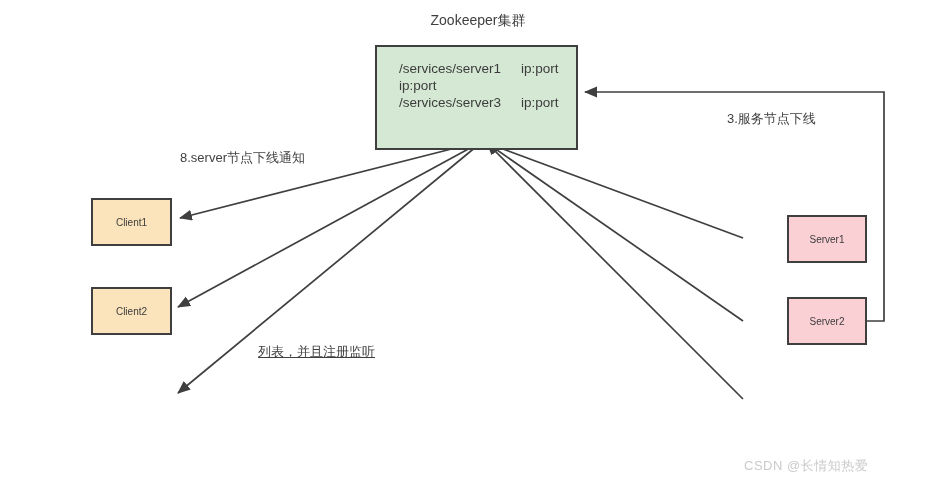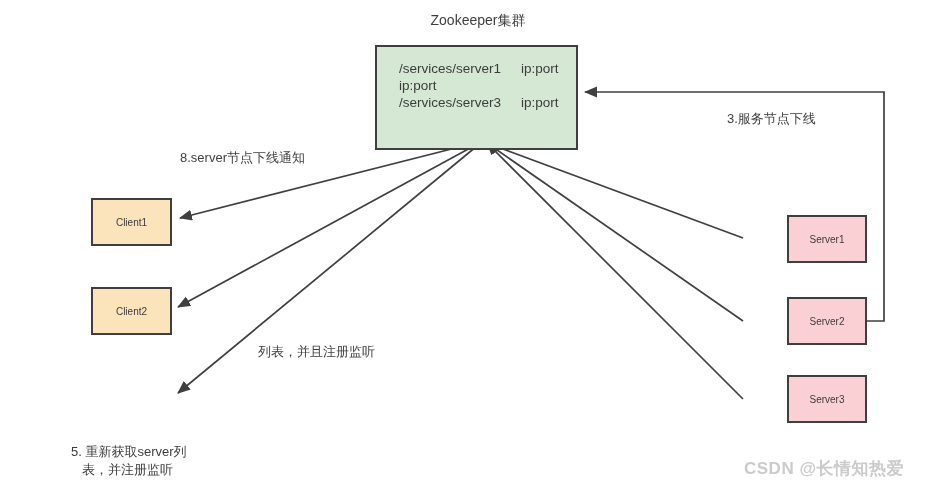--- a/index.html
+++ b/index.html
@@ -59,29 +59,28 @@
     background: var(--server-fill, #fbd0d5);
     margin-left: 44px;
   }
 
   .note {
     font-size: 13px;
     color: #3f3f3f;
     line-height: 18px;
     white-space: nowrap;
   }
-  .note .indent { padding-left: 11px; }
+  .note .indent { padding-left: 11px; text-decoration: underline; }
 
   .watermark {
     left: 744px; top: 457px;
-    font-size: 17px;
+    font-size: 13px;
     color: var(--watermark, #cbcbcb);
     letter-spacing: 0.5px;
     white-space: nowrap;
-    font-weight: bold;
   }
 
   svg.overlay {
     position: absolute;
     left: 0; top: 0;
     width: 936px; height: 487px;
     pointer-events: none;
   }
   svg.overlay line, svg.overlay polyline {
     stroke: var(--arrow, #3f3f3f);
@@ -131,35 +130,28 @@
   <div class="abs node client-box" style="top:287px">
     <span>Client2</span>
   </div>
 
   <div class="abs node server-box" style="top:215px">
     <span>Server1</span>
   </div>
   <div class="abs node server-box" style="top:297px">
     <span>Server2</span>
   </div>
-  <div class="abs node server-box" style="top:375px">
-    <span>Server3</span>
-  </div>
 
   <div class="abs note" style="left:180px; top:149px">8.server节点下线通知</div>
 
   <div class="abs note" style="left:727px; top:110px">3.服务节点下线</div>
 
   <div class="abs note" style="left:247px; top:343px">
     <div class="indent">列表，并且注册监听</div>
   </div>
 
   <div class="abs note" style="left:552px; top:336px">
   </div>
 
-  <div class="abs note" style="left:71px; top:443px">
-    <div>5. 重新获取server列</div>
-    <div class="indent">表，并注册监听</div>
-  </div>
 
   <div class="abs watermark">CSDN @长情知热爱</div>
 
 </div>
 
 </body></html>

